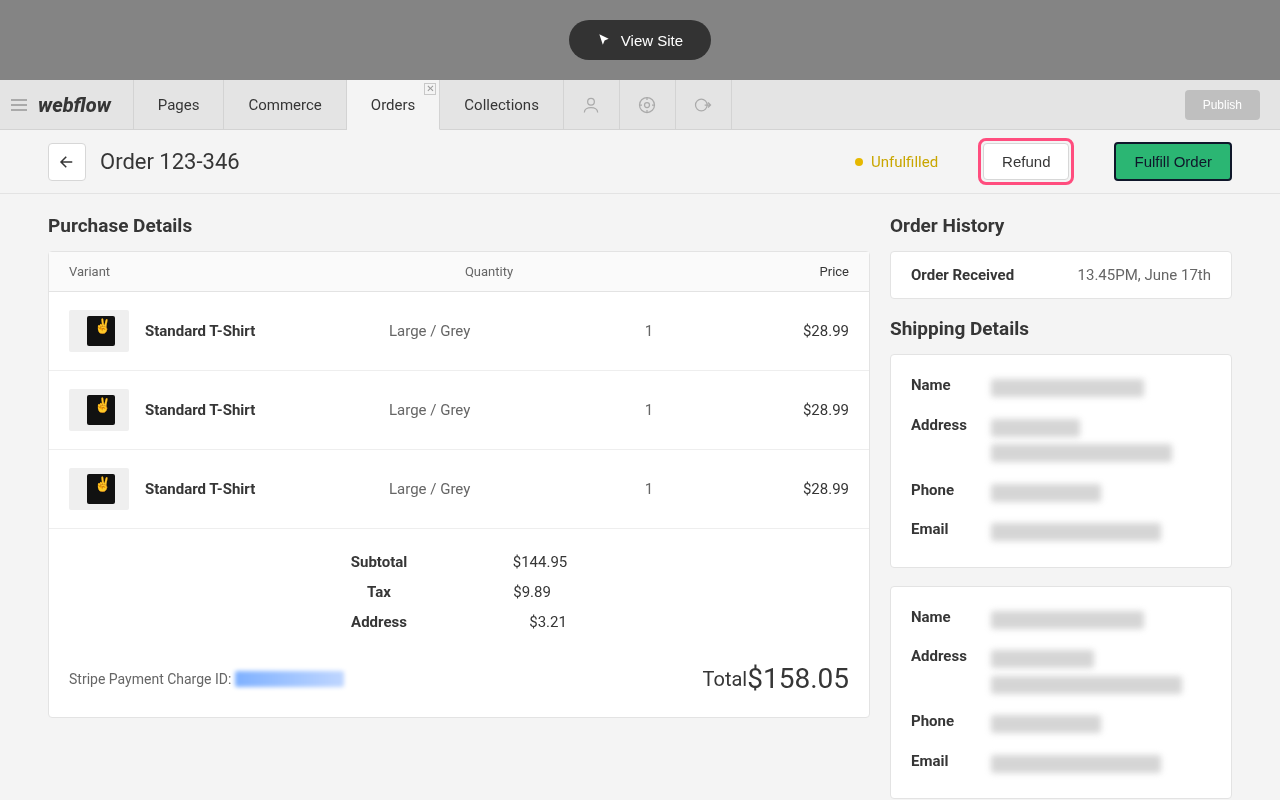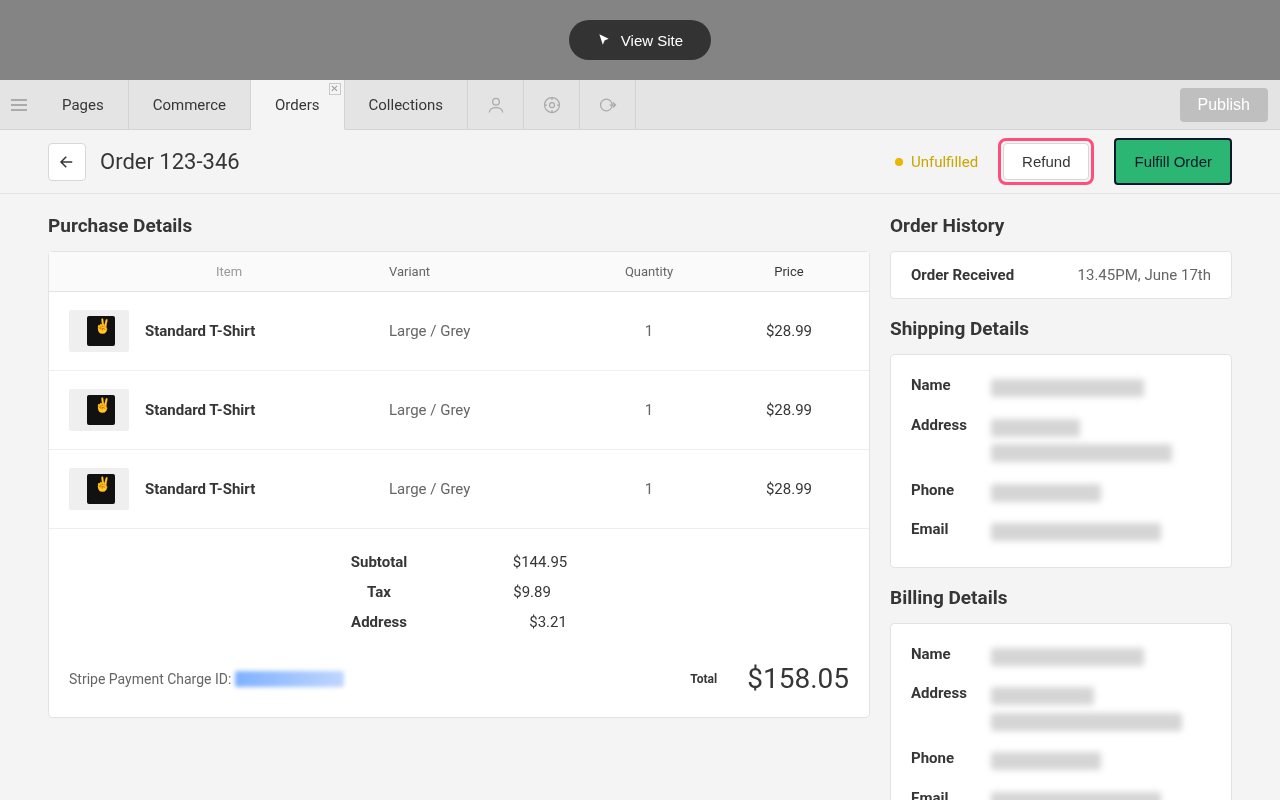--- a/index.html
+++ b/index.html
@@ -91,27 +91,27 @@
     display: flex;
     align-items: center;
     justify-content: center;
     border-right: 1px solid #d3d3d3;
     color: #a5a5a5;
     cursor: pointer;
   }
   .publish-btn {
     margin-left: auto;
     align-self: center;
-    margin-right: 12px;
+    margin-right: 20px;
     background: #bfbfbf;
     color: #fff;
     border: none;
     padding: 8px 18px;
     border-radius: 4px;
-    font-size: 16px;
+    font-size: 12px;
     cursor: pointer;
   }
   .page-header {
     height: 64px;
     background: #f4f4f4;
     border-bottom: 1px solid #e3e3e3;
     display: flex;
     align-items: center;
     padding: 8px 48px;
   }
@@ -120,21 +120,21 @@
     background: #fff;
     border: 1px solid #d7d7d7;
     border-radius: 4px;
     display: flex;
     align-items: center;
     justify-content: center;
     margin-right: 14px;
     cursor: pointer;
   }
   .page-title { font-size: 22px; font-weight: 400; color: #363636; }
-  .header-right { margin-left: auto; display: flex; gap: 20px; }
+  .header-right { margin-left: auto; display: flex; align-items: center; gap: 40px; }
   .status {
     display: flex; align-items: center; gap: 8px;
     color: #c9a600; font-size: 15px;
   }
   .status-dot { width: 8px; height: 8px; border-radius: 50%; background: #e6b800; }
   .btn {
     padding: 9px 18px;
     border-radius: 4px;
     font-size: 15px;
     cursor: pointer;
@@ -177,21 +177,21 @@
     display: flex;
     padding: 12px 20px;
     background: #fafafa;
     color: #9a9a9a;
     font-size: 13px;
     border-bottom: 1px solid #e3e3e3;
   }
   .col-item { flex: 0 0 320px; text-align: center; }
   .col-variant { flex: 0 0 180px; }
   .col-qty { flex: 1; text-align: center; }
-  .col-price { flex: 0 0 120px; text-align: center; }
+  .col-price { flex: 0 0 120px; text-align: right; }
   .row {
     display: flex;
     align-items: center;
     padding: 18px 20px;
     border-bottom: 1px solid #eee;
     font-size: 15px;
   }
   .row .col-item { display: flex; align-items: center; gap: 16px; text-align: left; }
   .thumb { width: 60px; height: 42px; background: #efefef; border-radius: 2px; position: relative; overflow: hidden;}
   .thumb::before { content:""; position:absolute; left:18px; top:6px; width:28px; height:30px; background:#111; border-radius:2px;}
@@ -224,21 +224,21 @@
     border-radius: 2px;
     filter: blur(2px);
     padding: 0 2px;
   }
   .blur-grey {
     background: #d5d5d5;
     color: transparent;
     border-radius: 2px;
     filter: blur(3px);
   }
-  .grand-label { margin-left: auto; font-weight: 700; font-size: 12px; margin-right: 30px; }
+  .grand-label { margin-left: auto; font-weight: 400; font-size: 20px; }
   .grand-value { font-size: 28px; color: #363636; }
   .side .card { padding: 14px 20px; margin-bottom: 18px; }
   .hist-row { display: flex; justify-content: space-between; font-size: 15px; gap: 44px; }
   .hist-row .k { font-weight: 700; }
   .hist-row .v { color: #666; }
   .detail-row { display: flex; padding: 7px 0; font-size: 15px; align-items: flex-start; }
   .detail-row .k { width: 80px; font-weight: 700; }
   .detail-row .v { flex: 1; color: #666; line-height: 1.7; }
   svg { display: block; }
 </style>
@@ -255,20 +255,21 @@
     <span>View Site</span>
   </button>
 </div>
 
 <div class="topbar">
   <div class="menu-icon">
     <svg width="16" height="12" viewBox="0 0 16 12">
         <path stroke="#aaa" stroke-width="2" d="M0 1h16M0 6h16M0 11h16"></path>
       </svg>
   </div>
+  <div class="logo">webflow</div>
   <div class="tabs">
     <div class="tab">
         <span>Pages</span>
       </div>
     <div class="tab">
         <span>Commerce</span>
       </div>
     <div class="tab active">
       <span>Orders</span>
       <span class="tab-close">✕</span>
@@ -316,21 +317,20 @@
     </span>
     <button class="btn btn-primary">Fulfill Order</button>
   </div>
 </div>
 
 <div class="content">
   <div class="main">
     <h2>Purchase Details</h2>
     <div class="card">
       <div class="table-head">
-        <div class="col-item">Item</div>
         <div class="col-variant">Variant</div>
         <div class="col-qty">Quantity</div>
         <div class="col-price">Price</div>
       </div>
 
       <div class="row">
         <div class="col-item">
             <div class="thumb"></div>
             <span class="item-name">Standard T-Shirt</span>
           </div>
@@ -405,21 +405,20 @@
       <div class="detail-row">
           <span class="k">Phone</span>
           <span class="v"><span class="blur-grey">██ ████████</span></span>
         </div>
       <div class="detail-row">
           <span class="k">Email</span>
           <span class="v"><span class="blur-grey">████████████████</span></span>
         </div>
     </div>
 
-    <h2>Billing Details</h2>
     <div class="card">
       <div class="detail-row">
           <span class="k">Name</span>
           <span class="v"><span class="blur-grey">█████ █████████</span></span>
         </div>
       <div class="detail-row">
           <span class="k">Address</span>
           <span class="v"><span class="blur-grey">████ █ ████</span><br><span class="blur-grey">██████████████████</span></span>
         </div>
       <div class="detail-row">

